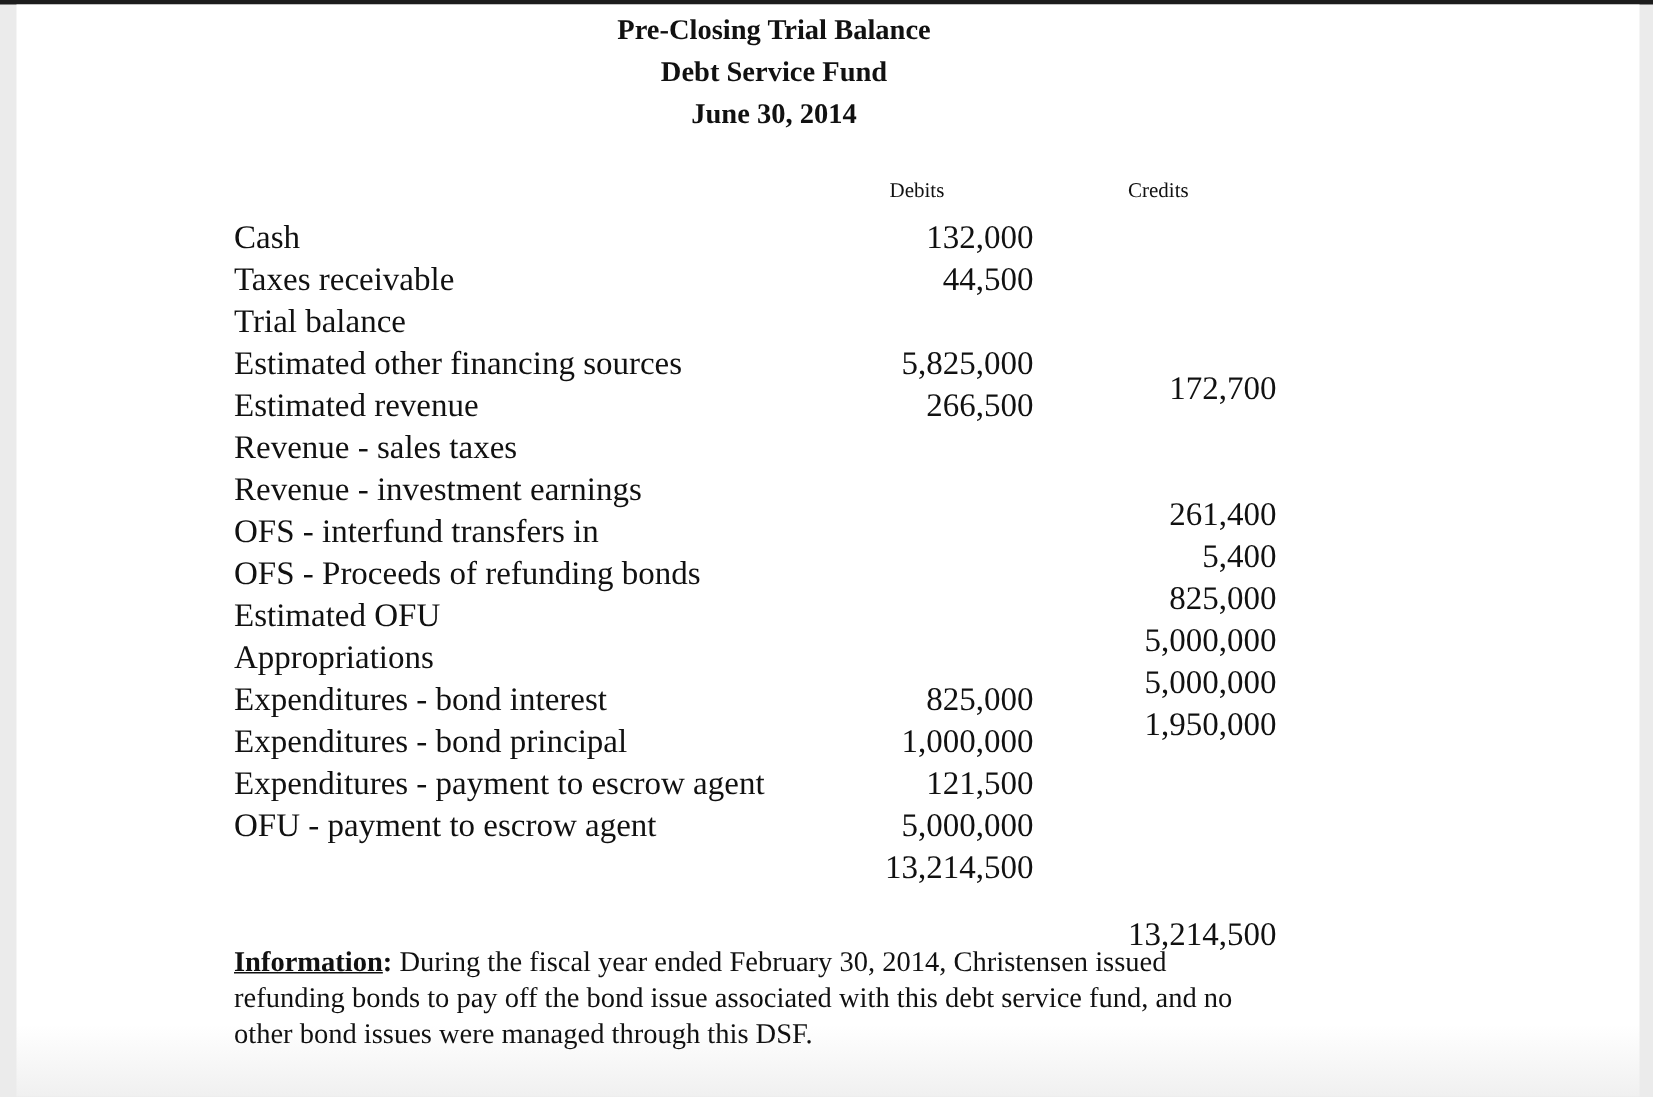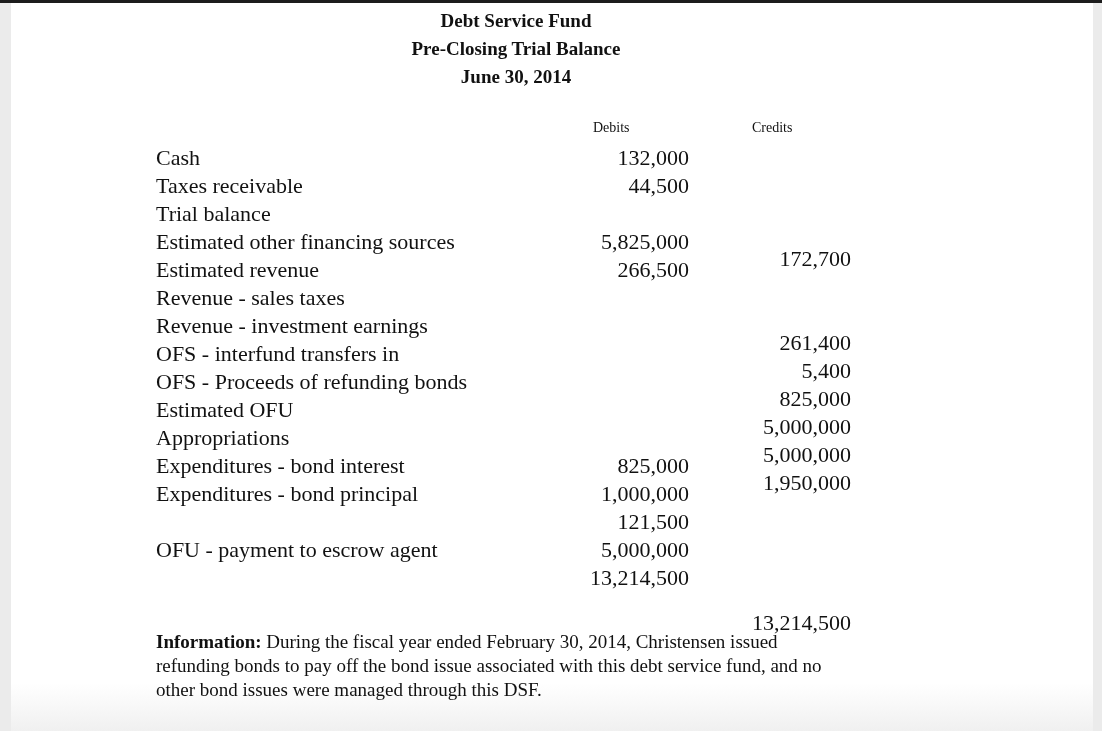--- a/index.html
+++ b/index.html
@@ -29,32 +29,32 @@
       position: absolute; left: 145px; width: 700px; height: 28px;
       font-size: 22px; line-height: 28px;
     }
     .row .lbl { position: absolute; left: 0; white-space: nowrap; }
     .row .deb { position: absolute; right: 167px; text-align: right; white-space: nowrap; }
     .row .cre { position: absolute; right: 5px; text-align: center; white-space: nowrap; margin-top: 45px; }
     .info {
       position: absolute; left: 145px; top: 627px; width: 700px;
       font-size: 19px; line-height: 24px;
     }
-    .info .info-label { font-weight: bold; }
+    .info .info-label { font-weight: bold; text-decoration: underline; }
     .info .colon { font-weight: bold; }
   </style>
 </head>
 <body>
 
 <div class="topbar"></div>
 
 <div class="page">
   <div class="title-block">
+    <div>Pre-Closing Trial Balance</div>
     <div>Debt Service Fund</div>
-    <div>Pre-Closing Trial Balance</div>
     <div>June 30, 2014</div>
   </div>
 
   <div class="hdr" style="left:582px;">Debits</div>
   <div class="hdr" style="left:741px;">Credits</div>
 
   <div id="rows">
       <div class="row" style="top: 141px;">
         <span class="lbl">Cash</span>
         <span class="deb">132,000</span>
@@ -114,20 +114,21 @@
         <span class="lbl">Expenditures - bond interest</span>
         <span class="deb">825,000</span>
         <span class="cre"></span>
       </div>
       <div class="row" style="top: 477px;">
         <span class="lbl">Expenditures - bond principal</span>
         <span class="deb">1,000,000</span>
         <span class="cre"></span>
       </div>
       <div class="row" style="top: 505px;">
+        <span class="lbl">Expenditures - payment to escrow agent</span>
         <span class="deb">121,500</span>
         <span class="cre"></span>
       </div>
       <div class="row" style="top: 533px;">
         <span class="lbl">OFU - payment to escrow agent</span>
         <span class="deb">5,000,000</span>
         <span class="cre"></span>
       </div>
     </div>
 

